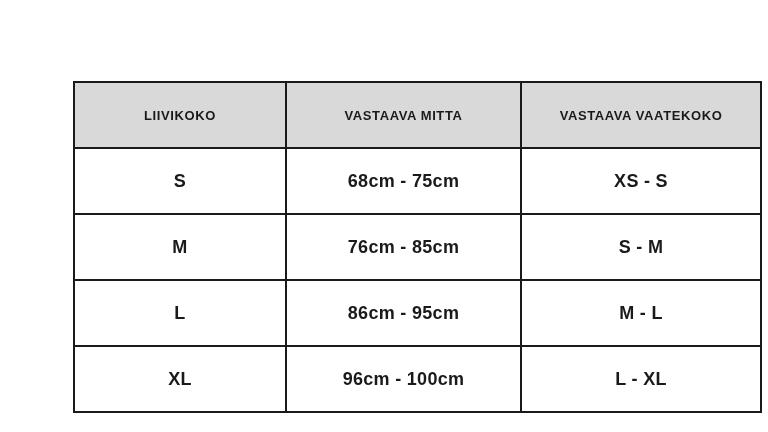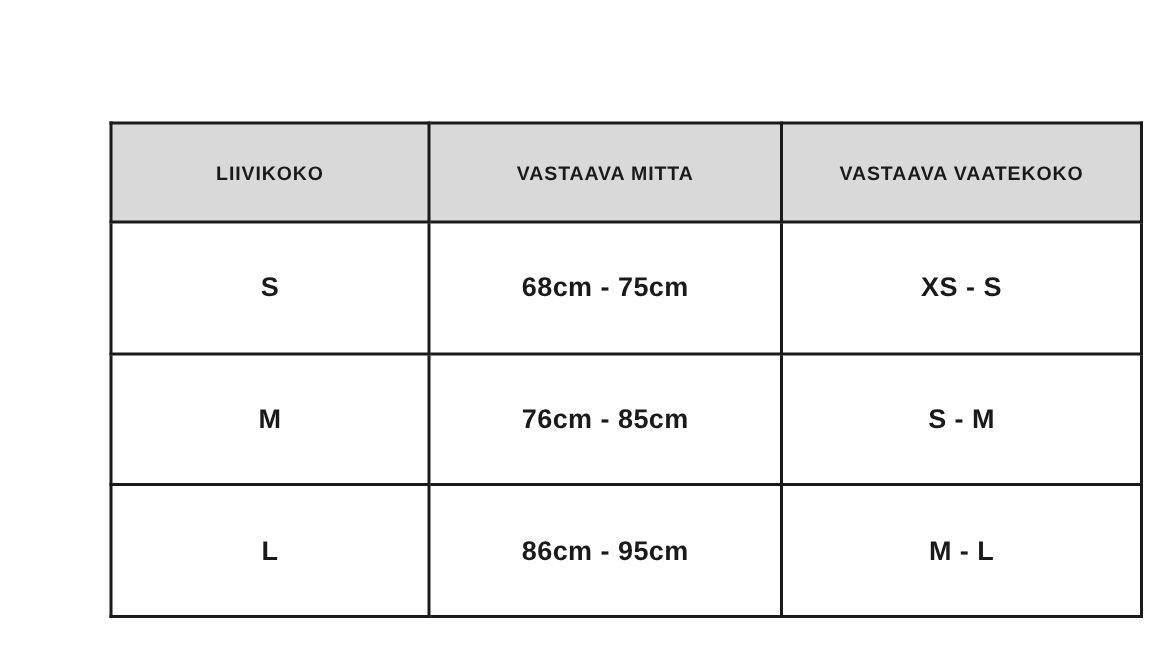--- a/index.html
+++ b/index.html
@@ -74,15 +74,20 @@
       <tr>
         <td>M</td>
         <td>76cm - 85cm</td>
         <td>S - M</td>
       </tr>
       <tr>
         <td>L</td>
         <td>86cm - 95cm</td>
         <td>M - L</td>
       </tr>
+      <tr>
+        <td>XL</td>
+        <td>96cm - 100cm</td>
+        <td>L - XL</td>
+      </tr>
     </tbody>
   </table>
 </div>
 
 </body></html>

